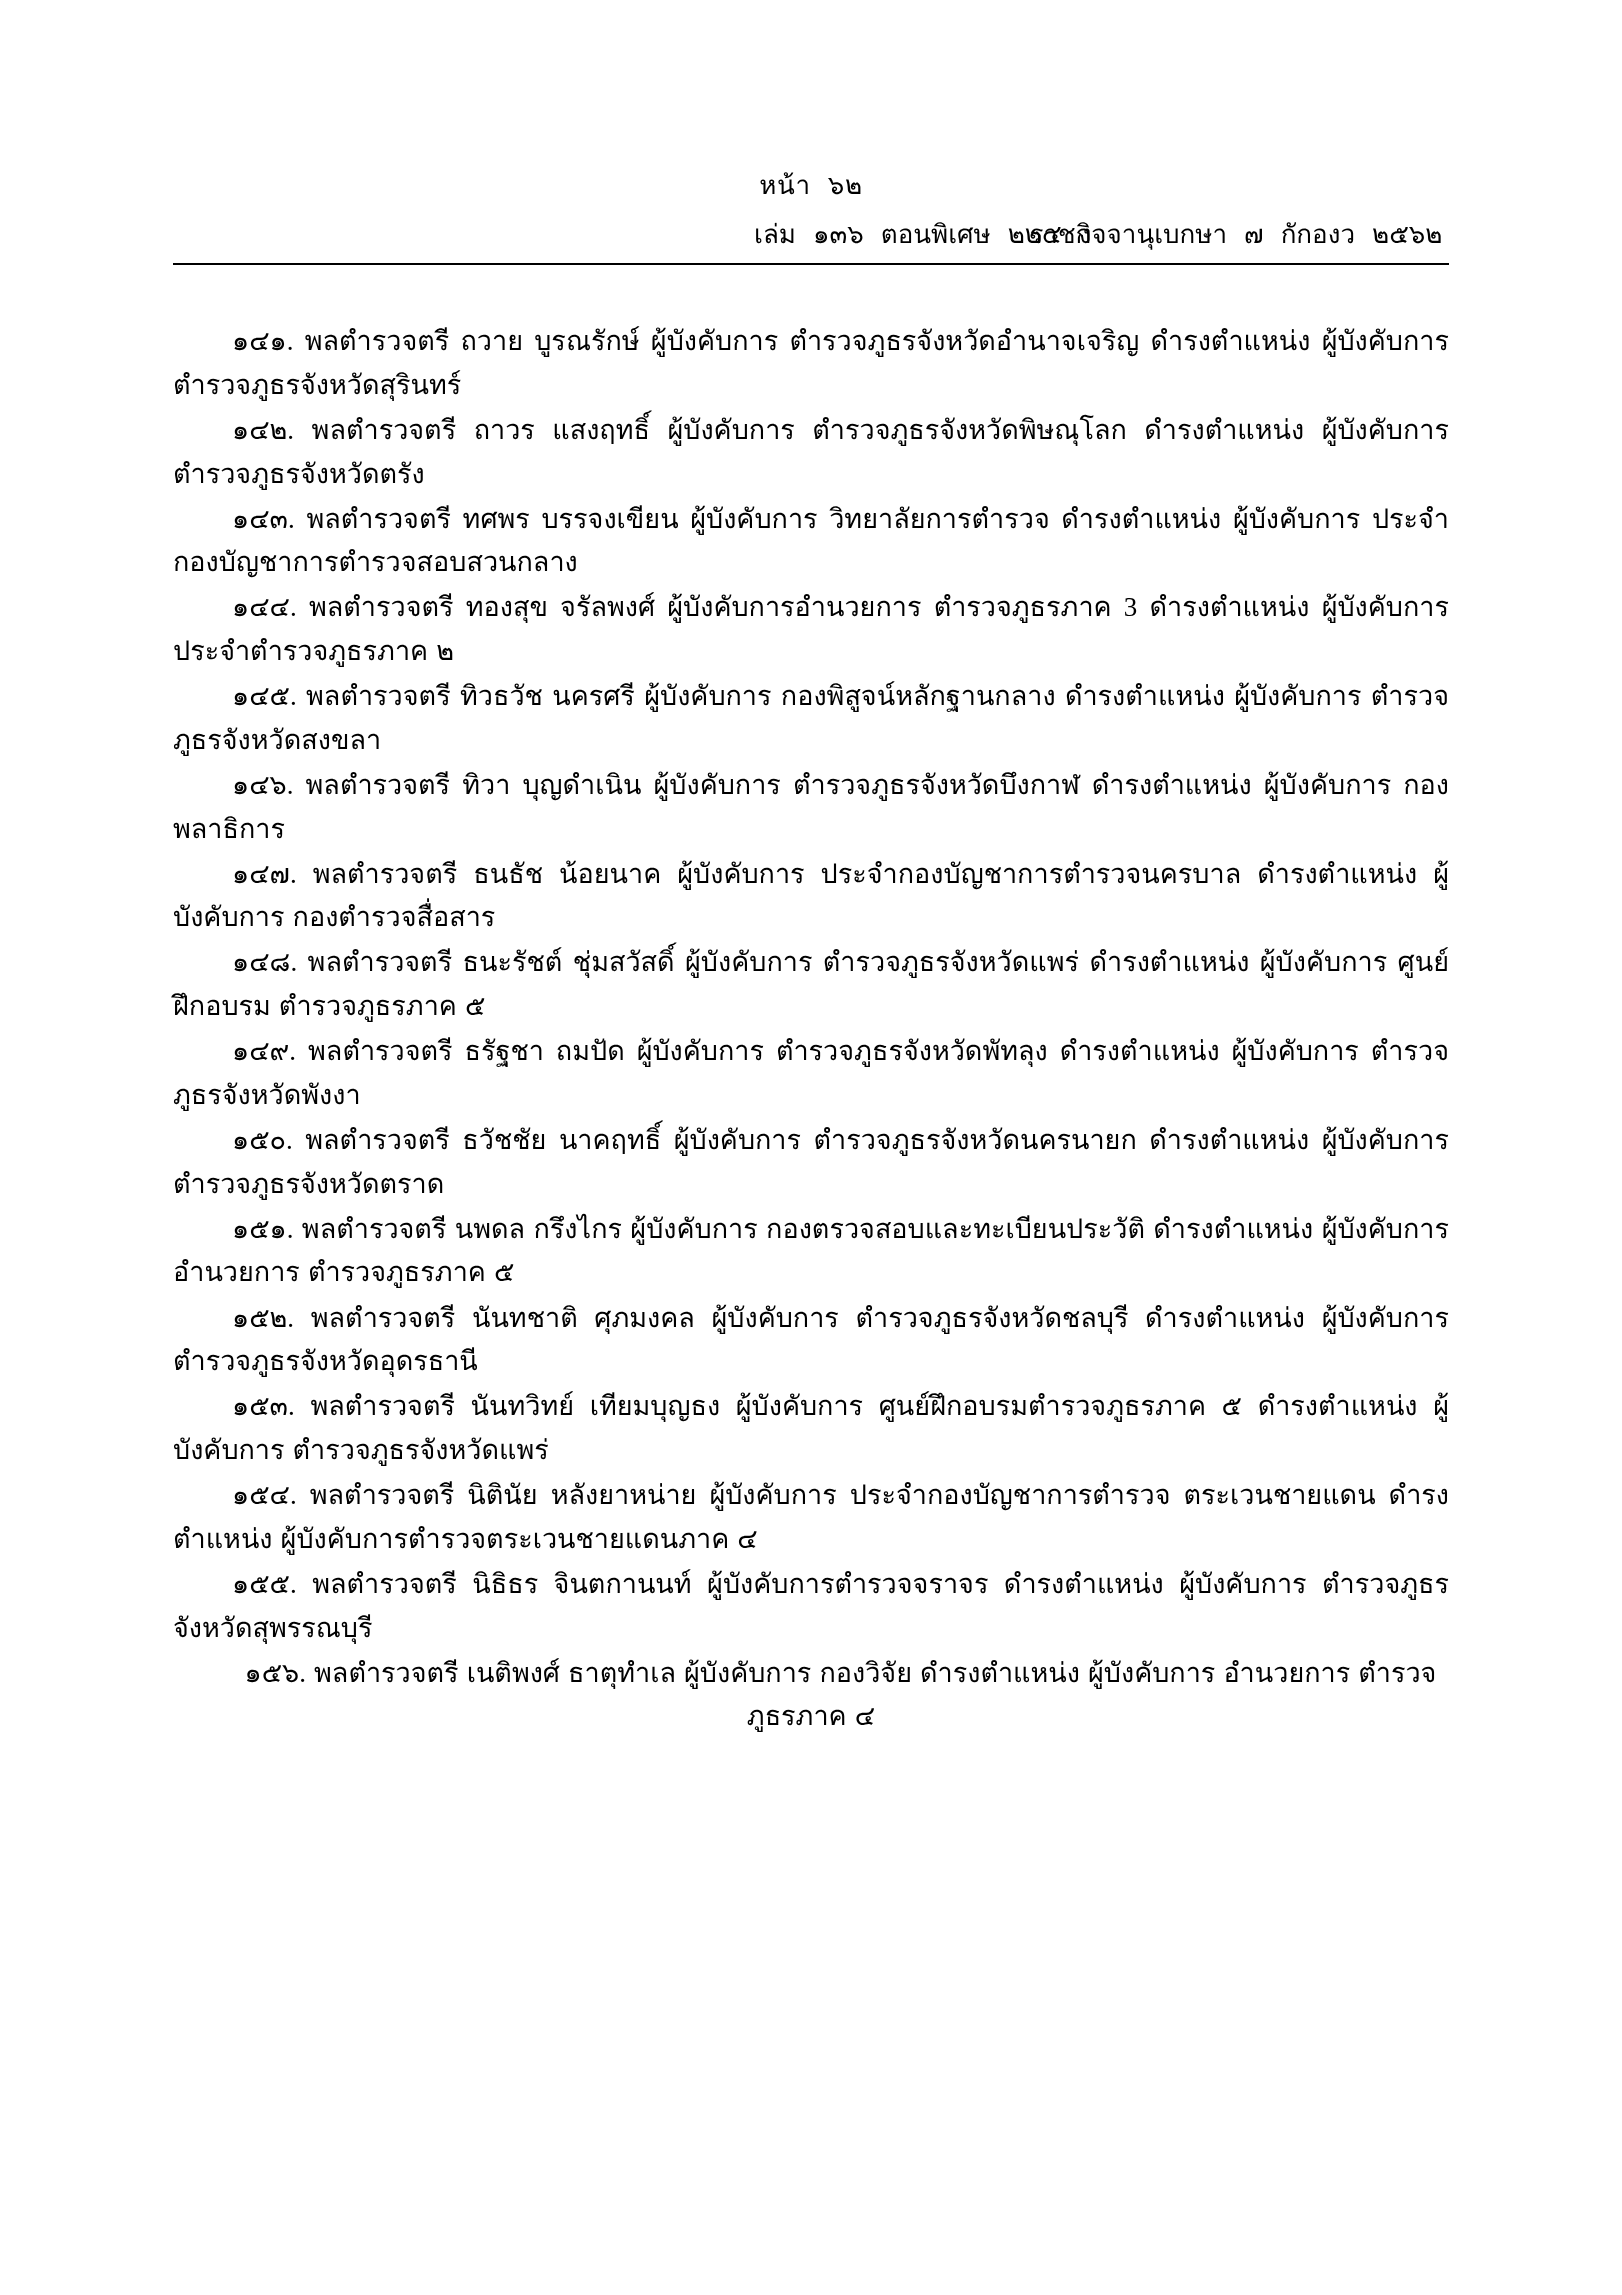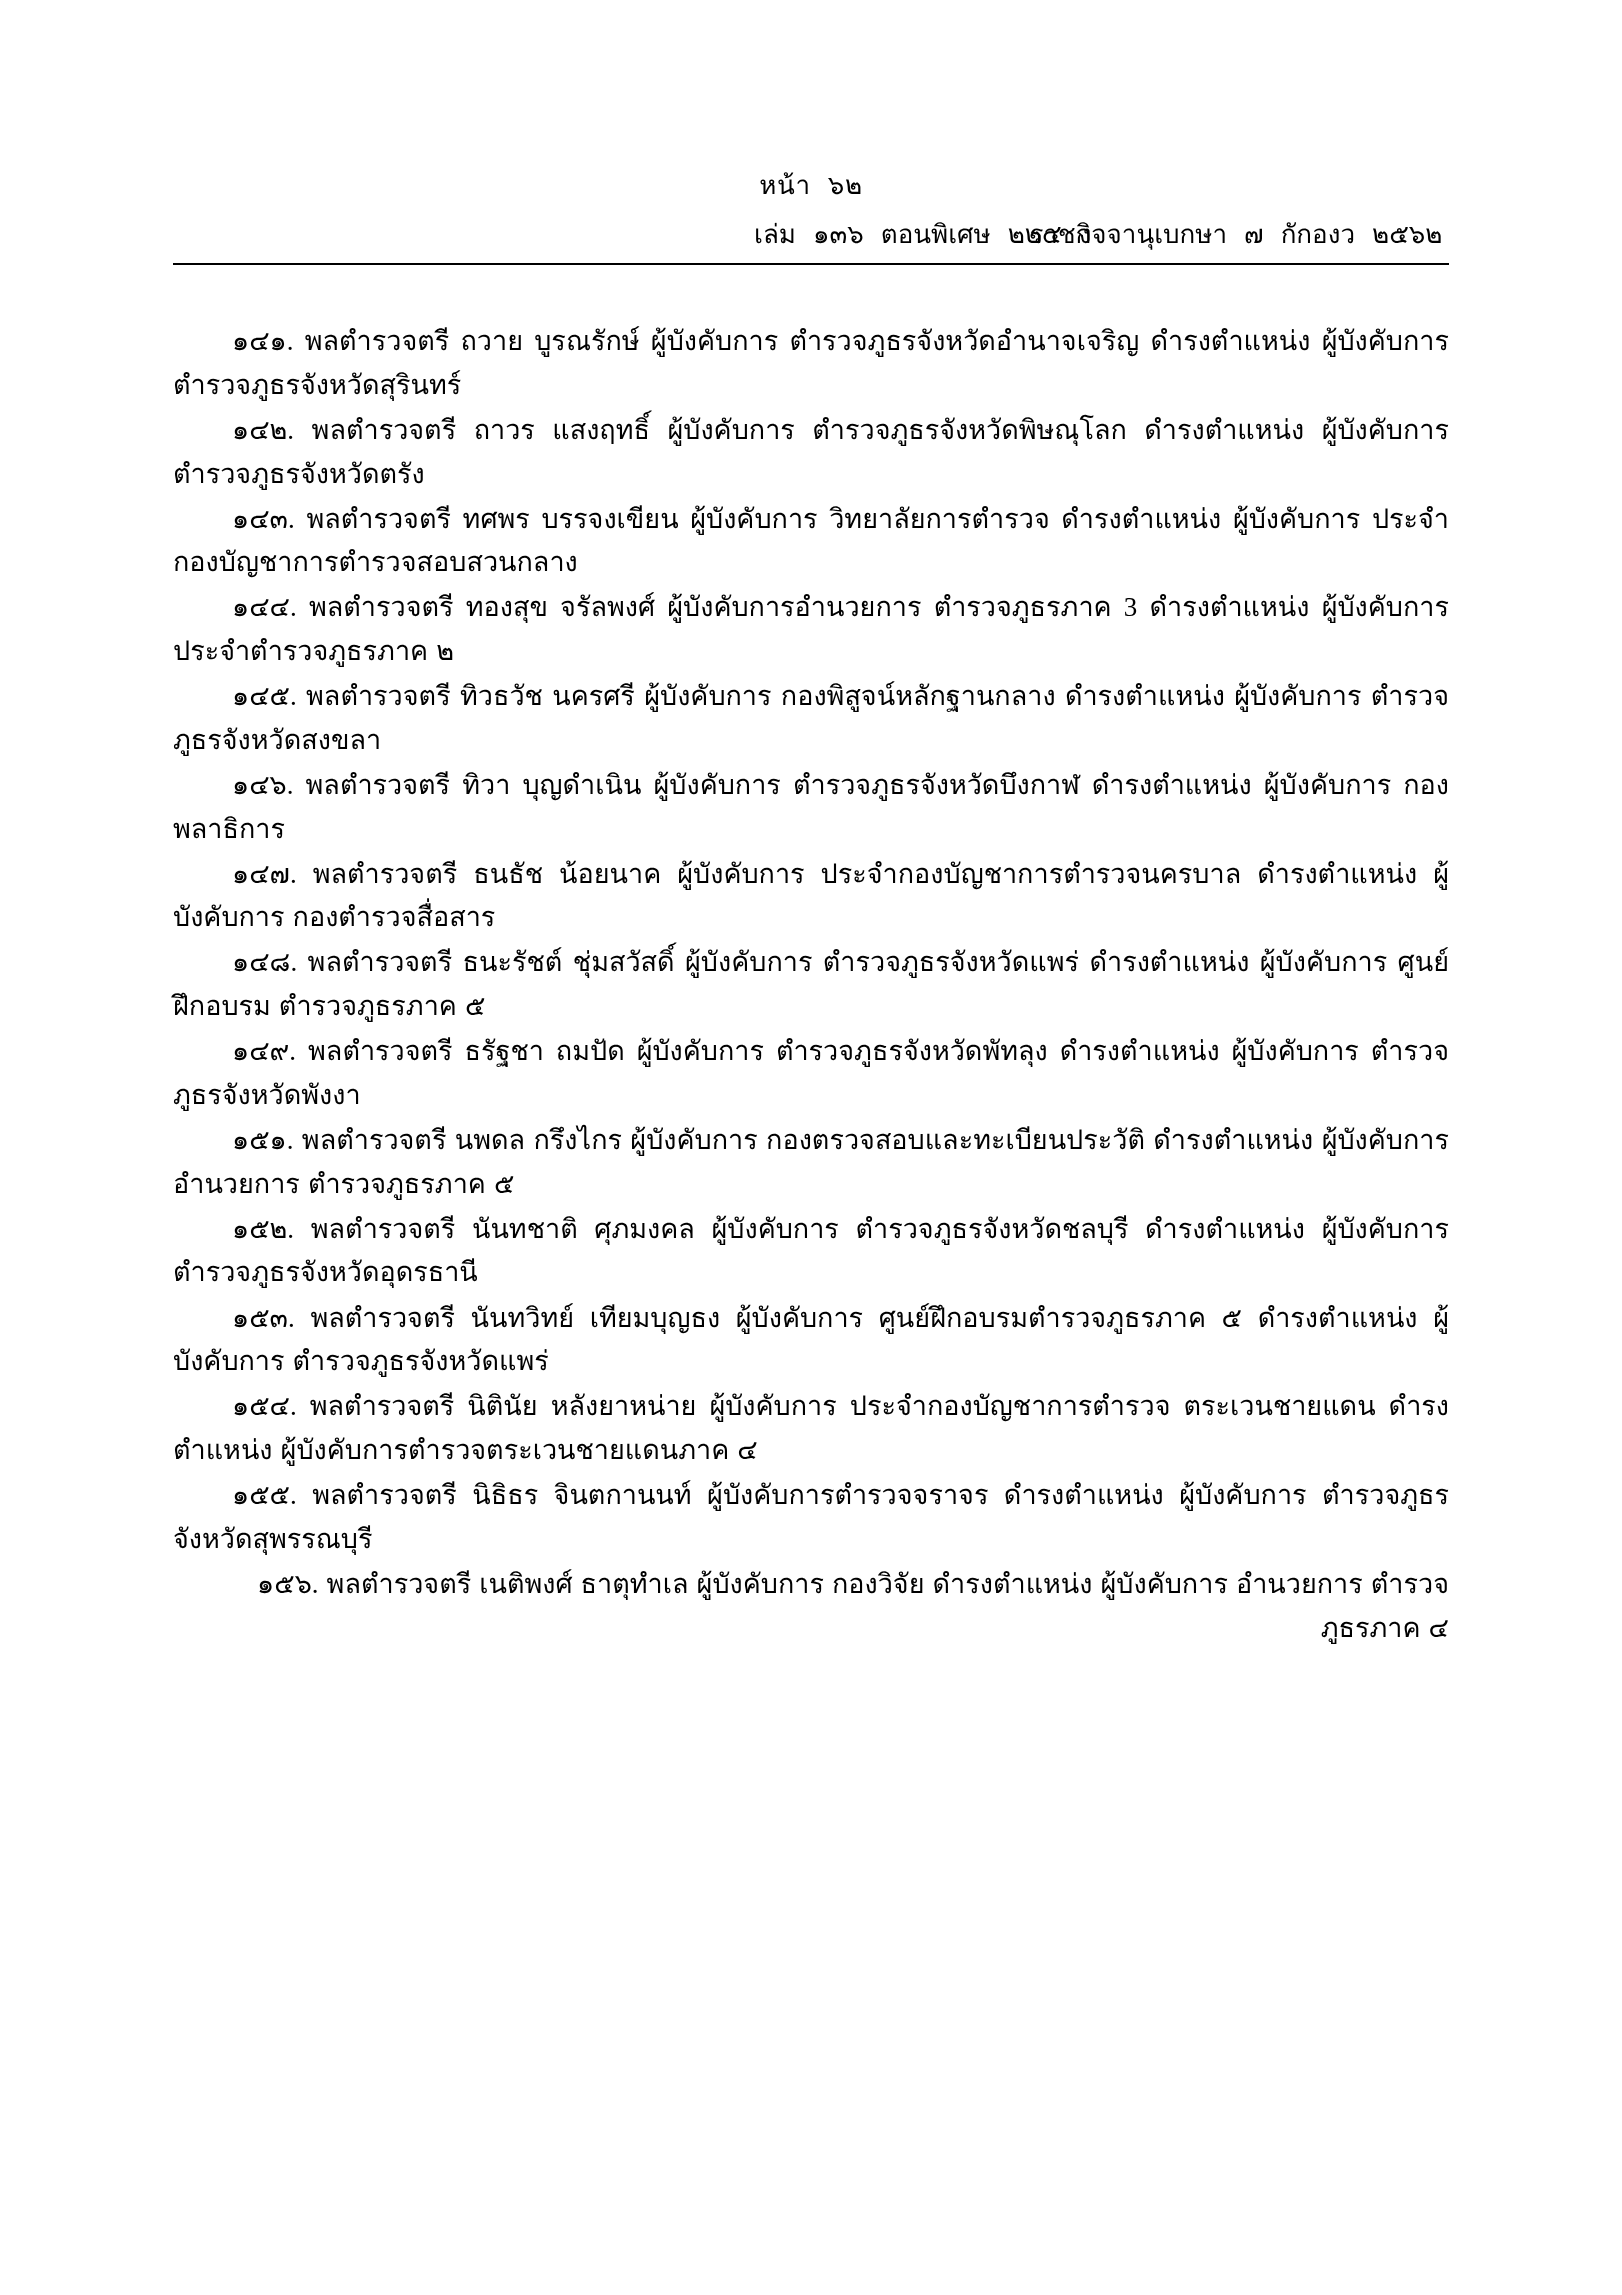--- a/index.html
+++ b/index.html
@@ -75,21 +75,21 @@
     line-height: 1.62;
   }
   .entry {
     margin: 0 0 1.3px 0;
     text-align: justify;
     text-justify: inter-word;
     text-indent: 59px;
     word-spacing: 1.3px;
   }
   .entry:last-child {
-    text-align: right;
+    text-align: center;
   }
 </style>
 </head>
 <body>
 
 <div class="page">
 
   <div class="header">
     <div class="header-page-line">
       <span>หน้า</span><span class="spacer"></span><span>๖๒</span>
@@ -109,20 +109,21 @@
   <div class="content">
     <p class="entry">๑๔๑.  พลตำรวจตรี  ถวาย  บูรณรักษ์  ผู้บังคับการ  ตำรวจภูธรจังหวัดอำนาจเจริญ  ดำรงตำแหน่ง ผู้บังคับการ  ตำรวจภูธรจังหวัดสุรินทร์</p>
     <p class="entry">๑๔๒.  พลตำรวจตรี  ถาวร  แสงฤทธิ์  ผู้บังคับการ  ตำรวจภูธรจังหวัดพิษณุโลก  ดำรงตำแหน่ง ผู้บังคับการ  ตำรวจภูธรจังหวัดตรัง</p>
     <p class="entry">๑๔๓.  พลตำรวจตรี  ทศพร  บรรจงเขียน  ผู้บังคับการ  วิทยาลัยการตำรวจ  ดำรงตำแหน่ง ผู้บังคับการ  ประจำกองบัญชาการตำรวจสอบสวนกลาง</p>
     <p class="entry">๑๔๔.  พลตำรวจตรี  ทองสุข  จรัลพงศ์  ผู้บังคับการอำนวยการ  ตำรวจภูธรภาค  3  ดำรงตำแหน่ง ผู้บังคับการ  ประจำตำรวจภูธรภาค  ๒</p>
     <p class="entry">๑๔๕.  พลตำรวจตรี  ทิวธวัช  นครศรี  ผู้บังคับการ  กองพิสูจน์หลักฐานกลาง  ดำรงตำแหน่ง ผู้บังคับการ  ตำรวจภูธรจังหวัดสงขลา</p>
     <p class="entry">๑๔๖.  พลตำรวจตรี  ทิวา  บุญดำเนิน  ผู้บังคับการ  ตำรวจภูธรจังหวัดบึงกาฬ  ดำรงตำแหน่ง ผู้บังคับการ  กองพลาธิการ</p>
     <p class="entry">๑๔๗.  พลตำรวจตรี  ธนธัช  น้อยนาค  ผู้บังคับการ  ประจำกองบัญชาการตำรวจนครบาล ดำรงตำแหน่ง  ผู้บังคับการ  กองตำรวจสื่อสาร</p>
     <p class="entry">๑๔๘.  พลตำรวจตรี  ธนะรัชต์  ชุ่มสวัสดิ์  ผู้บังคับการ  ตำรวจภูธรจังหวัดแพร่  ดำรงตำแหน่ง ผู้บังคับการ  ศูนย์ฝึกอบรม  ตำรวจภูธรภาค  ๕</p>
     <p class="entry">๑๔๙.  พลตำรวจตรี  ธรัฐชา  ถมปัด  ผู้บังคับการ  ตำรวจภูธรจังหวัดพัทลุง  ดำรงตำแหน่ง ผู้บังคับการ  ตำรวจภูธรจังหวัดพังงา</p>
+    <p class="entry">๑๕๐.  พลตำรวจตรี  ธวัชชัย  นาคฤทธิ์  ผู้บังคับการ  ตำรวจภูธรจังหวัดนครนายก  ดำรงตำแหน่ง ผู้บังคับการ  ตำรวจภูธรจังหวัดตราด</p>
     <p class="entry">๑๕๑.  พลตำรวจตรี  นพดล  กรึงไกร  ผู้บังคับการ  กองตรวจสอบและทะเบียนประวัติ ดำรงตำแหน่ง  ผู้บังคับการอำนวยการ  ตำรวจภูธรภาค  ๕</p>
     <p class="entry">๑๕๒.  พลตำรวจตรี  นันทชาติ  ศุภมงคล  ผู้บังคับการ  ตำรวจภูธรจังหวัดชลบุรี  ดำรงตำแหน่ง ผู้บังคับการ  ตำรวจภูธรจังหวัดอุดรธานี</p>
     <p class="entry">๑๕๓.  พลตำรวจตรี  นันทวิทย์  เทียมบุญธง  ผู้บังคับการ  ศูนย์ฝึกอบรมตำรวจภูธรภาค  ๕ ดำรงตำแหน่ง  ผู้บังคับการ  ตำรวจภูธรจังหวัดแพร่</p>
     <p class="entry">๑๕๔.  พลตำรวจตรี  นิตินัย  หลังยาหน่าย  ผู้บังคับการ  ประจำกองบัญชาการตำรวจ ตระเวนชายแดน  ดำรงตำแหน่ง  ผู้บังคับการตำรวจตระเวนชายแดนภาค  ๔</p>
     <p class="entry">๑๕๕.  พลตำรวจตรี  นิธิธร  จินตกานนท์  ผู้บังคับการตำรวจจราจร  ดำรงตำแหน่ง  ผู้บังคับการ ตำรวจภูธรจังหวัดสุพรรณบุรี</p>
     <p class="entry">๑๕๖.  พลตำรวจตรี  เนติพงศ์  ธาตุทำเล  ผู้บังคับการ  กองวิจัย  ดำรงตำแหน่ง  ผู้บังคับการ อำนวยการ  ตำรวจภูธรภาค  ๔</p>
   </div>
 
 </div>
 

